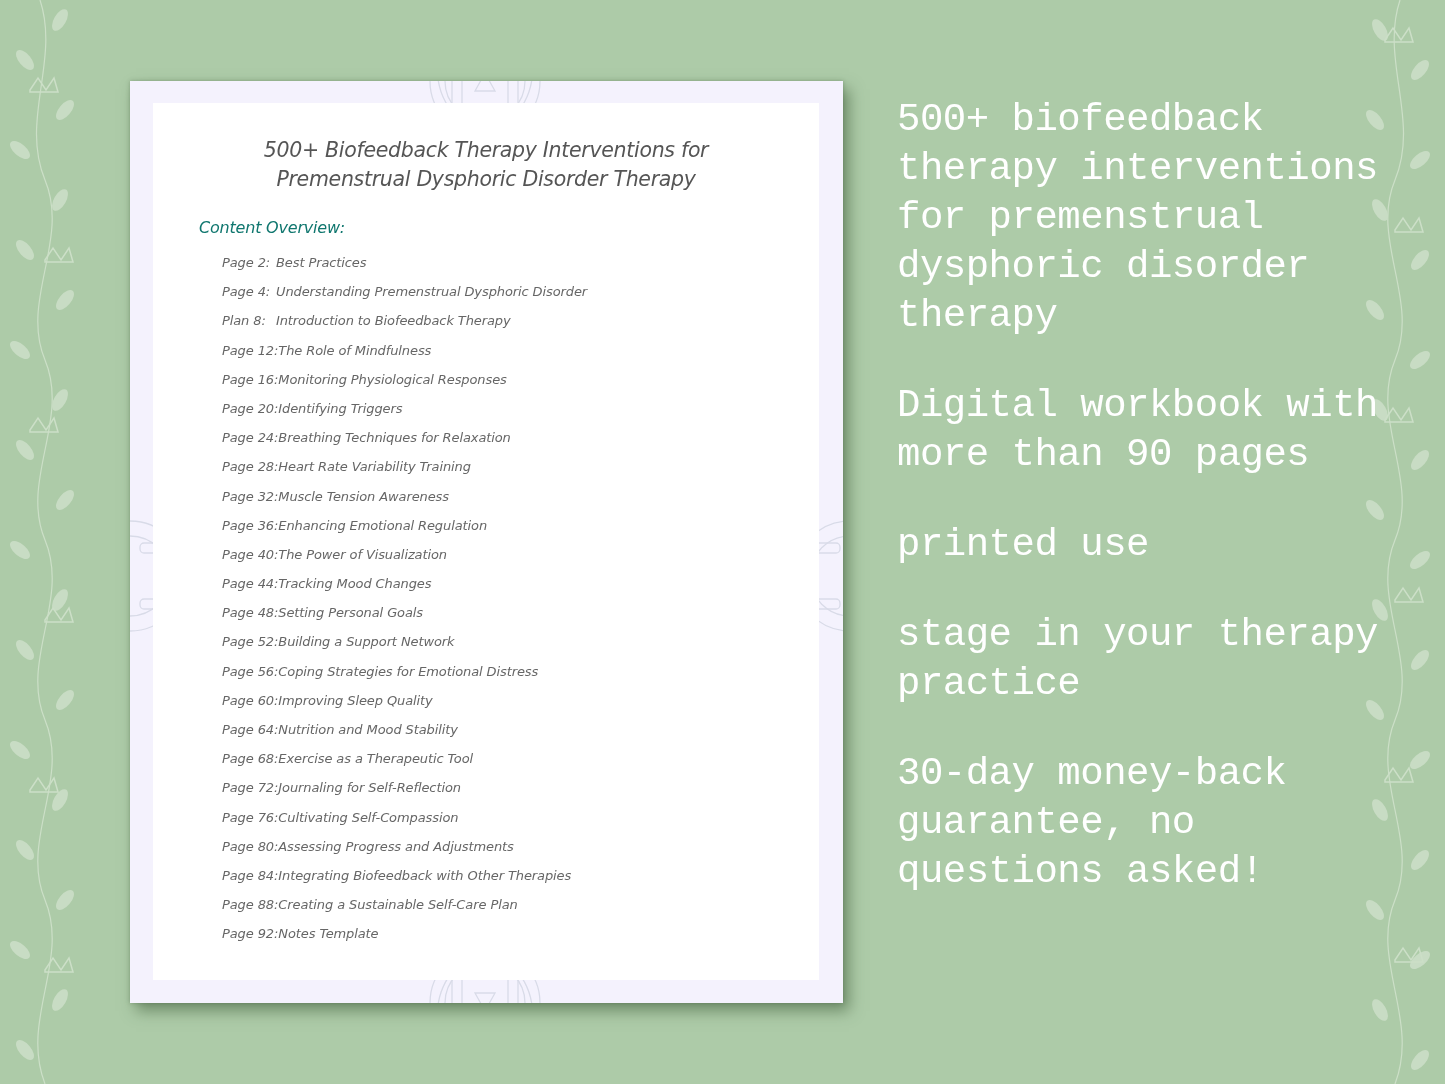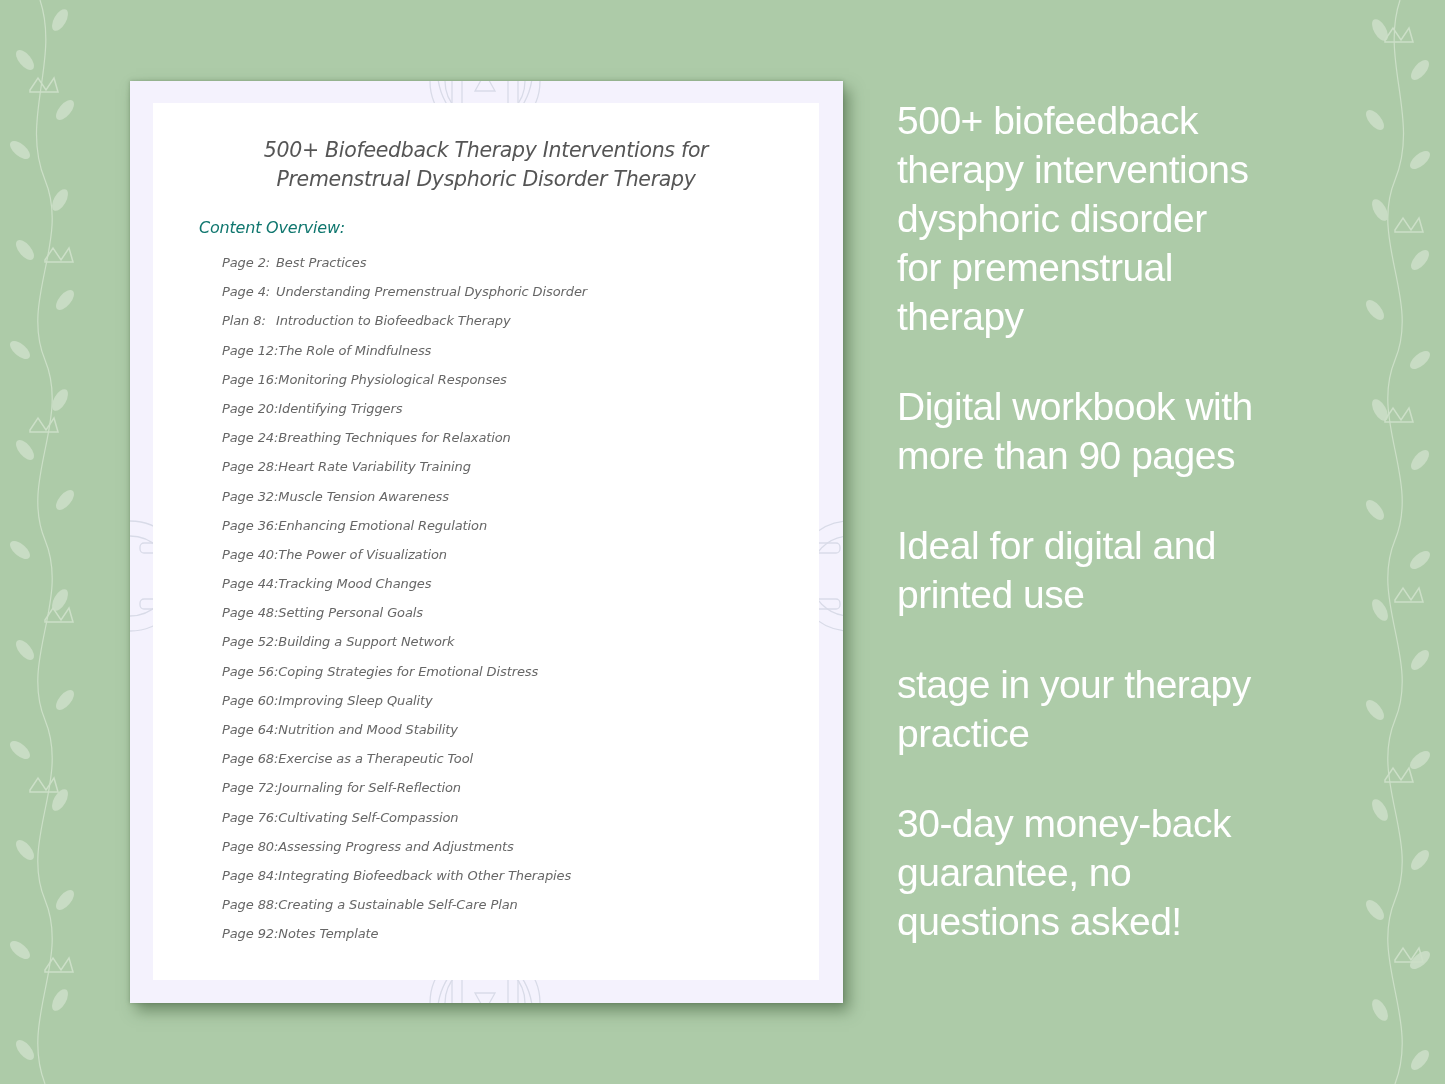--- a/index.html
+++ b/index.html
@@ -90,21 +90,21 @@
       letter-spacing: -0.1px;
     }
     .toc .pg { display: inline-block; min-width: 54px; }
 
     .features {
       position: absolute;
       left: 897px;
       top: 96px;
       width: 440px;
       color: #ffffff;
-      font-family: Liberation Sans, sans-serif;
+      font-family: Liberation Mono, monospace;
       font-weight: 300;
       font-size: 39px;
       line-height: 49px;
       letter-spacing: -0.5px;
     }
     .feature {
       margin: 0 0 41px 0;
     }
     .feature div { white-space: nowrap; }
   </style>
@@ -258,30 +258,29 @@
       <li><span class="pg">Page 88:</span><span>Creating a Sustainable Self-Care Plan</span></li>
       <li><span class="pg">Page 92:</span><span>Notes Template</span></li>
     </ul>
   </div>
 </div>
 
 <div class="features">
   <div class="feature">
     <div>500+ biofeedback</div>
     <div>therapy interventions</div>
+    <div>for premenstrual</div>
     <div>dysphoric disorder</div>
-    <div>for premenstrual</div>
     <div>therapy</div>
   </div>
   <div class="feature">
     <div>Digital workbook with</div>
     <div>more than 90 pages</div>
   </div>
   <div class="feature">
-    <div>Ideal for digital and</div>
     <div>printed use</div>
   </div>
   <div class="feature">
     <div>stage in your therapy</div>
     <div>practice</div>
   </div>
   <div class="feature">
     <div>30-day money-back</div>
     <div>guarantee, no</div>
     <div>questions asked!</div>

